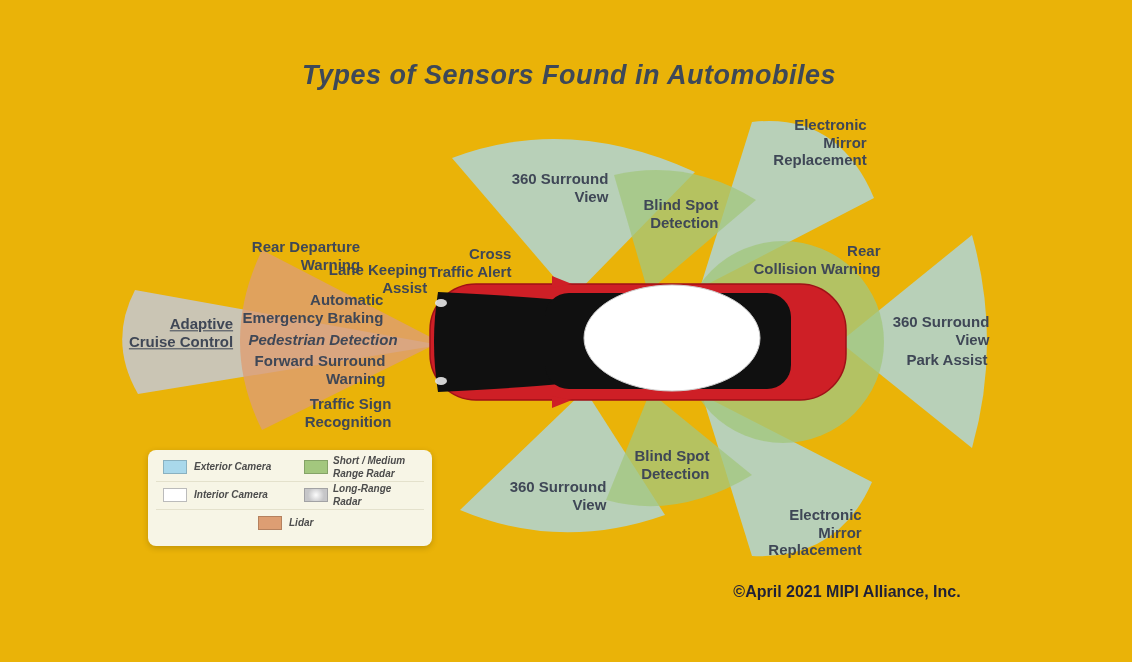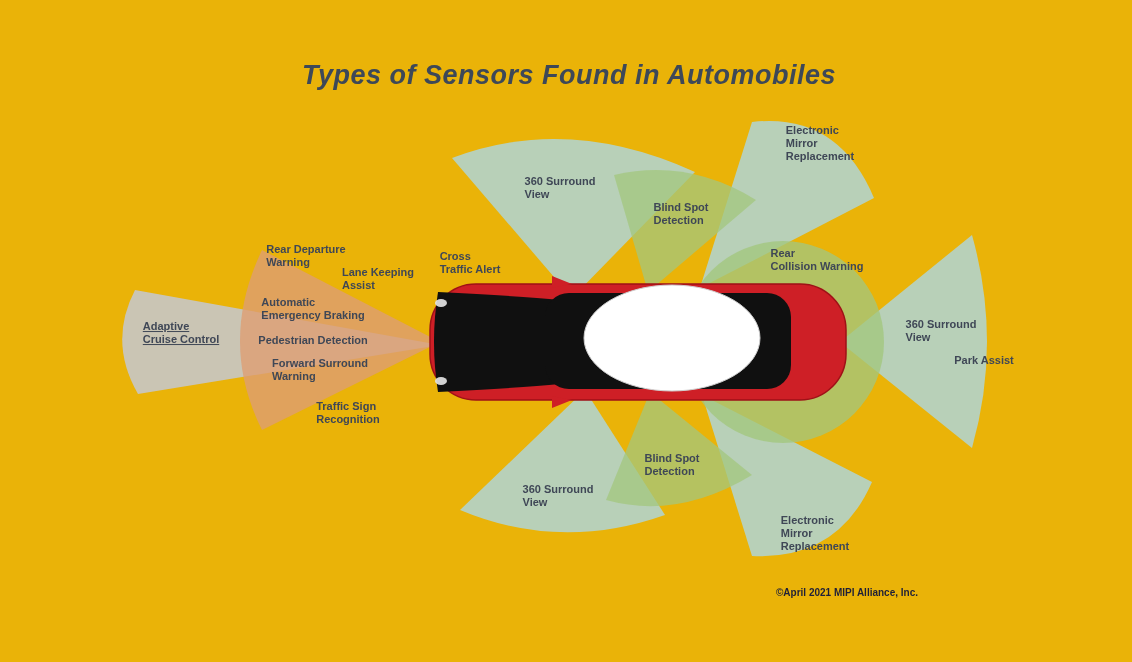--- a/index.html
+++ b/index.html
@@ -8,22 +8,22 @@
     background:#eab308;font-family:"Liberation Sans",sans-serif;
   }
   .stage svg{position:absolute;left:0;top:0;}
   .page-title{
     position:absolute;left:569px;top:75px;transform:translate(-50%,-50%);
     font-size:27px;font-weight:bold;font-style:italic;color:#3d4858;
     white-space:nowrap;letter-spacing:.5px;
   }
   .lbl{
     position:absolute;transform:translate(-50%,-50%);
-    font-size:11px;font-weight:bold;color:#3f4756;
-    text-align:left;white-space:pre-line;line-height:1.18;
+    font-size:15px;font-weight:bold;color:#3f4756;
+    text-align:right;white-space:pre-line;line-height:1.18;
   }
   .cabin-text{
     position:absolute;left:672px;top:338px;transform:translate(-50%,-50%);
     display:flex;flex-direction:column;gap:8px;align-items:center;
   }
   .cabin-text .line{
     font-size:12px;font-weight:bold;color:#3a3a3a;white-space:nowrap;
   }
   .legend{
     position:absolute;left:148px;top:450px;width:284px;height:96px;
@@ -40,21 +40,21 @@
     position:absolute;inset:0;
     background:radial-gradient(circle at 50% 50%, rgba(255,255,255,.95) 0%, rgba(255,255,255,0) 65%);
   }
   .legend-label{
     position:absolute;transform:translateY(-50%);
     font-size:10px;font-weight:bold;font-style:italic;color:#4c4c4c;
     white-space:pre-line;line-height:1.25;
   }
   .copyright{
     position:absolute;left:847px;top:592px;transform:translate(-50%,-50%);
-    font-size:10px;font-weight:bold;color:#1f2038;white-space:nowrap;
+    font-size:16px;font-weight:bold;color:#1f2038;white-space:nowrap;
   }
 </style>
 </head>
 <body>
 
 <div class="stage">
 
   <svg width="1132" height="662" viewBox="0 0 1132 662">
 
     <path d="M 440 345 L 135 290 Q 108 342 138 394 Z" fill-opacity="0.9" fill="#c6c6c8"></path>
@@ -92,35 +92,58 @@
   <div class="lbl" style="left:817px;top:260px;">Rear
 Collision Warning</div>
   <div class="lbl" style="left:306px;top:256px;">Rear Departure
 Warning</div>
   <div class="lbl" style="left:378px;top:279px;">Lane Keeping
 Assist</div>
   <div class="lbl" style="left:470px;top:263px;">Cross
 Traffic Alert</div>
   <div class="lbl" style="left:313px;top:309px;">Automatic
 Emergency Braking</div>
-  <div class="lbl" style="left:313px;top:340px;">Pedestrian Detection</div>
+  <div class="lbl" style="left:323px;top:340px;font-style:italic;">Pedestrian Detection</div>
   <div class="lbl" style="left:320px;top:370px;">Forward Surround
 Warning</div>
   <div class="lbl" style="left:181px;top:333px;text-decoration:underline;">Adaptive
 Cruise Control</div>
   <div class="lbl" style="left:348px;top:413px;">Traffic Sign
 Recognition</div>
   <div class="lbl" style="left:941px;top:331px;">360 Surround
 View</div>
-  <div class="lbl" style="left:984px;top:360px;">Park Assist</div>
+  <div class="lbl" style="left:947px;top:360px;">Park Assist</div>
   <div class="lbl" style="left:672px;top:465px;">Blind Spot
 Detection</div>
   <div class="lbl" style="left:558px;top:496px;">360 Surround
 View</div>
   <div class="lbl" style="left:815px;top:533px;">Electronic
 Mirror
 Replacement</div>
 
 
+  <div class="legend">
+    <div class="divider" style="top:31px;"></div>
+    <div class="divider" style="top:59px;"></div>
+
+    <div class="swatch" style="left: 15px; top: 10px; background-color: rgb(169, 216, 235);"></div>
+    <div class="legend-label" style="left:46px;top:17px;">Exterior Camera</div>
+
+    <div class="swatch" style="left: 156px; top: 10px; background-color: rgb(163, 199, 126);"></div>
+    <div class="legend-label" style="left:185px;top:17px;">Short / Medium
+Range Radar</div>
+
+    <div class="swatch" style="left: 15px; top: 38px; border-color: rgb(187, 187, 187); background-color: rgb(255, 255, 255);"></div>
+    <div class="legend-label" style="left:46px;top:45px;">Interior Camera</div>
+
+    <div class="swatch" style="left: 156px; top: 38px; background-color: rgb(198, 198, 200);">
+        <span class="glow"></span>
+      </div>
+    <div class="legend-label" style="left:185px;top:45px;">Long-Range
+Radar</div>
+
+    <div class="swatch" style="left: 110px; top: 66px; background-color: rgb(221, 158, 115);"></div>
+    <div class="legend-label" style="left:141px;top:73px;">Lidar</div>
+  </div>
 
   <div class="copyright">©April 2021 MIPI Alliance, Inc.</div>
 
 </div>
 
 </body></html>

